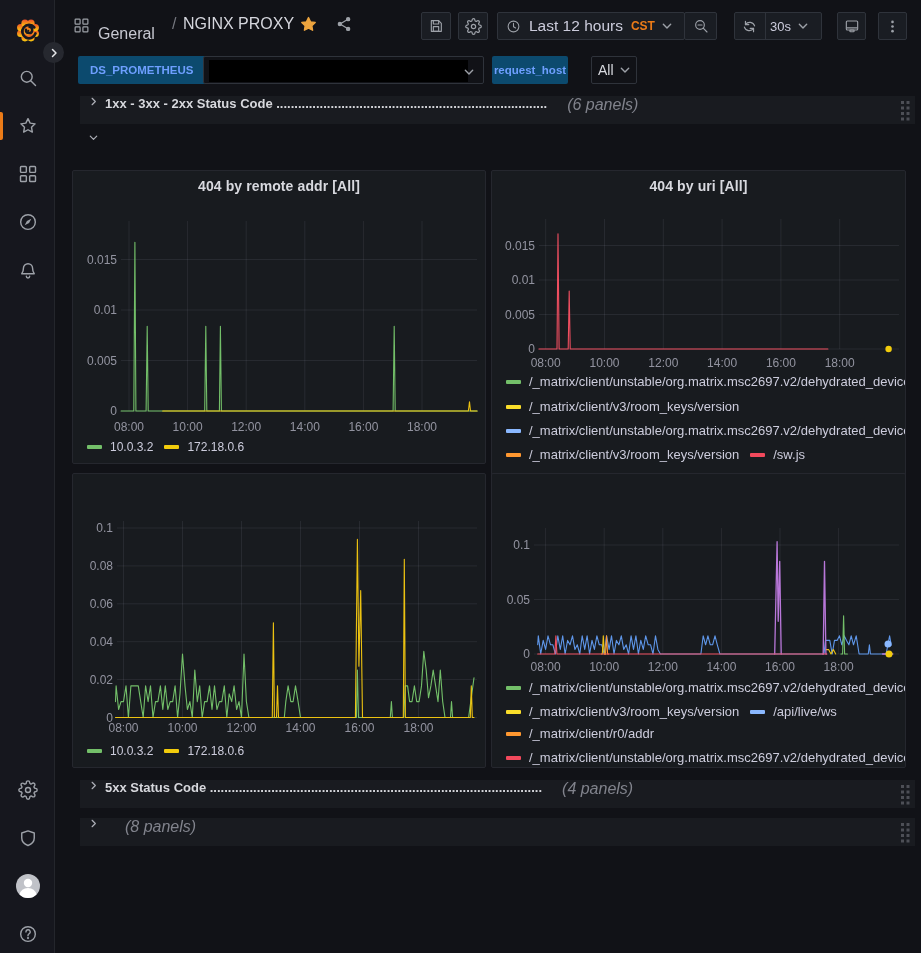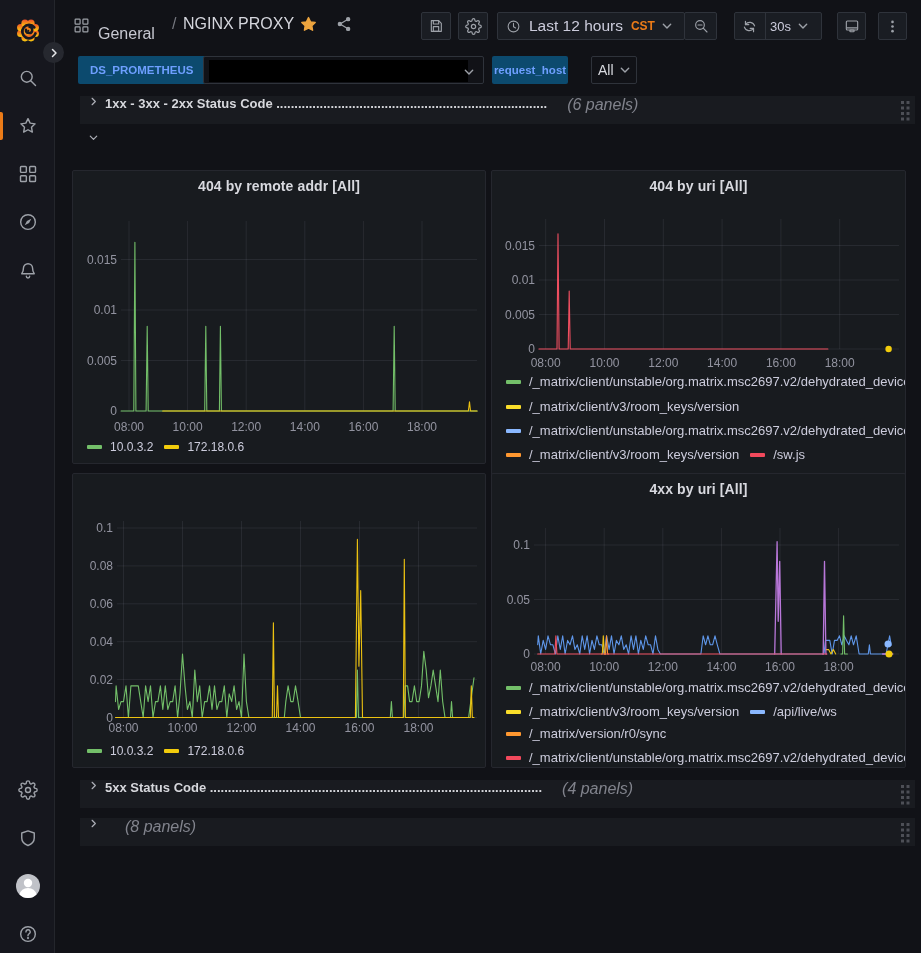--- a/index.html
+++ b/index.html
@@ -398,21 +398,20 @@
         <span class="lt">10.0.3.2</span>
       </span>
       <span class="li">
         <span class="dash" style="background:#f2cc0c"></span>
         <span class="lt">172.18.0.6</span>
       </span>
   </div>
 </div>
 
 <div class="panel" style="left:491px;top:473px;width:415px;height:295px">
-  <div class="ptitle">4xx by uri [All]</div>
   <svg class="abs" style="left:0;top:0" width="415" height="295">
       <line x1="42" y1="71" x2="407" y2="71" stroke="rgba(204,204,220,0.09)"></line>
       <line x1="42" y1="125.5" x2="407" y2="125.5" stroke="rgba(204,204,220,0.09)"></line>
       <line x1="42" y1="180" x2="407" y2="180" stroke="rgba(204,204,220,0.09)"></line>
       <line x1="53.6" y1="54" x2="53.6" y2="180" stroke="rgba(204,204,220,0.09)"></line>
       <line x1="112.2" y1="54" x2="112.2" y2="180" stroke="rgba(204,204,220,0.09)"></line>
       <line x1="170.8" y1="54" x2="170.8" y2="180" stroke="rgba(204,204,220,0.09)"></line>
       <line x1="229.4" y1="54" x2="229.4" y2="180" stroke="rgba(204,204,220,0.09)"></line>
       <line x1="288.0" y1="54" x2="288.0" y2="180" stroke="rgba(204,204,220,0.09)"></line>
       <line x1="346.6" y1="54" x2="346.6" y2="180" stroke="rgba(204,204,220,0.09)"></line>
@@ -449,21 +448,21 @@
         <span class="lt">/_matrix/client/v3/room_keys/version</span>
       </span>
       <span class="li">
         <span class="dash" style="background:#8ab8ff"></span>
         <span class="lt">/api/live/ws</span>
       </span>
     </div>
   <div class="legend" style="left:14px;top:252px">
       <span class="li">
         <span class="dash" style="background:#ff9830"></span>
-        <span class="lt">/_matrix/version/r0/sync</span>
+        <span class="lt">/_matrix/client/r0/addr</span>
       </span>
     </div>
   <div class="legend" style="left:14px;top:276px">
       <span class="li">
         <span class="dash" style="background:#f2495c"></span>
         <span class="lt">/_matrix/client/unstable/org.matrix.msc2697.v2/dehydrated_device</span>
       </span>
     </div>
 </div>
 

